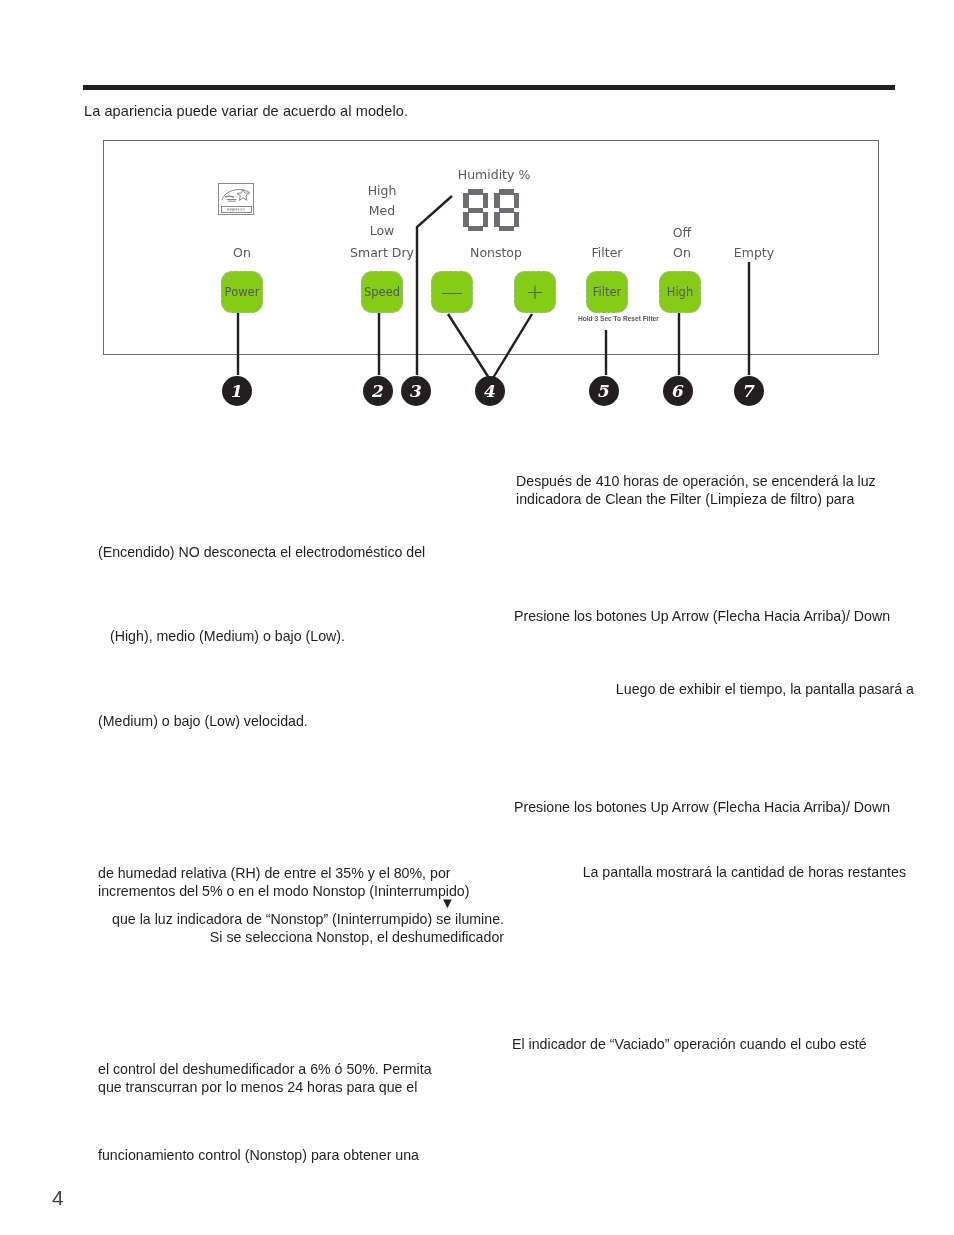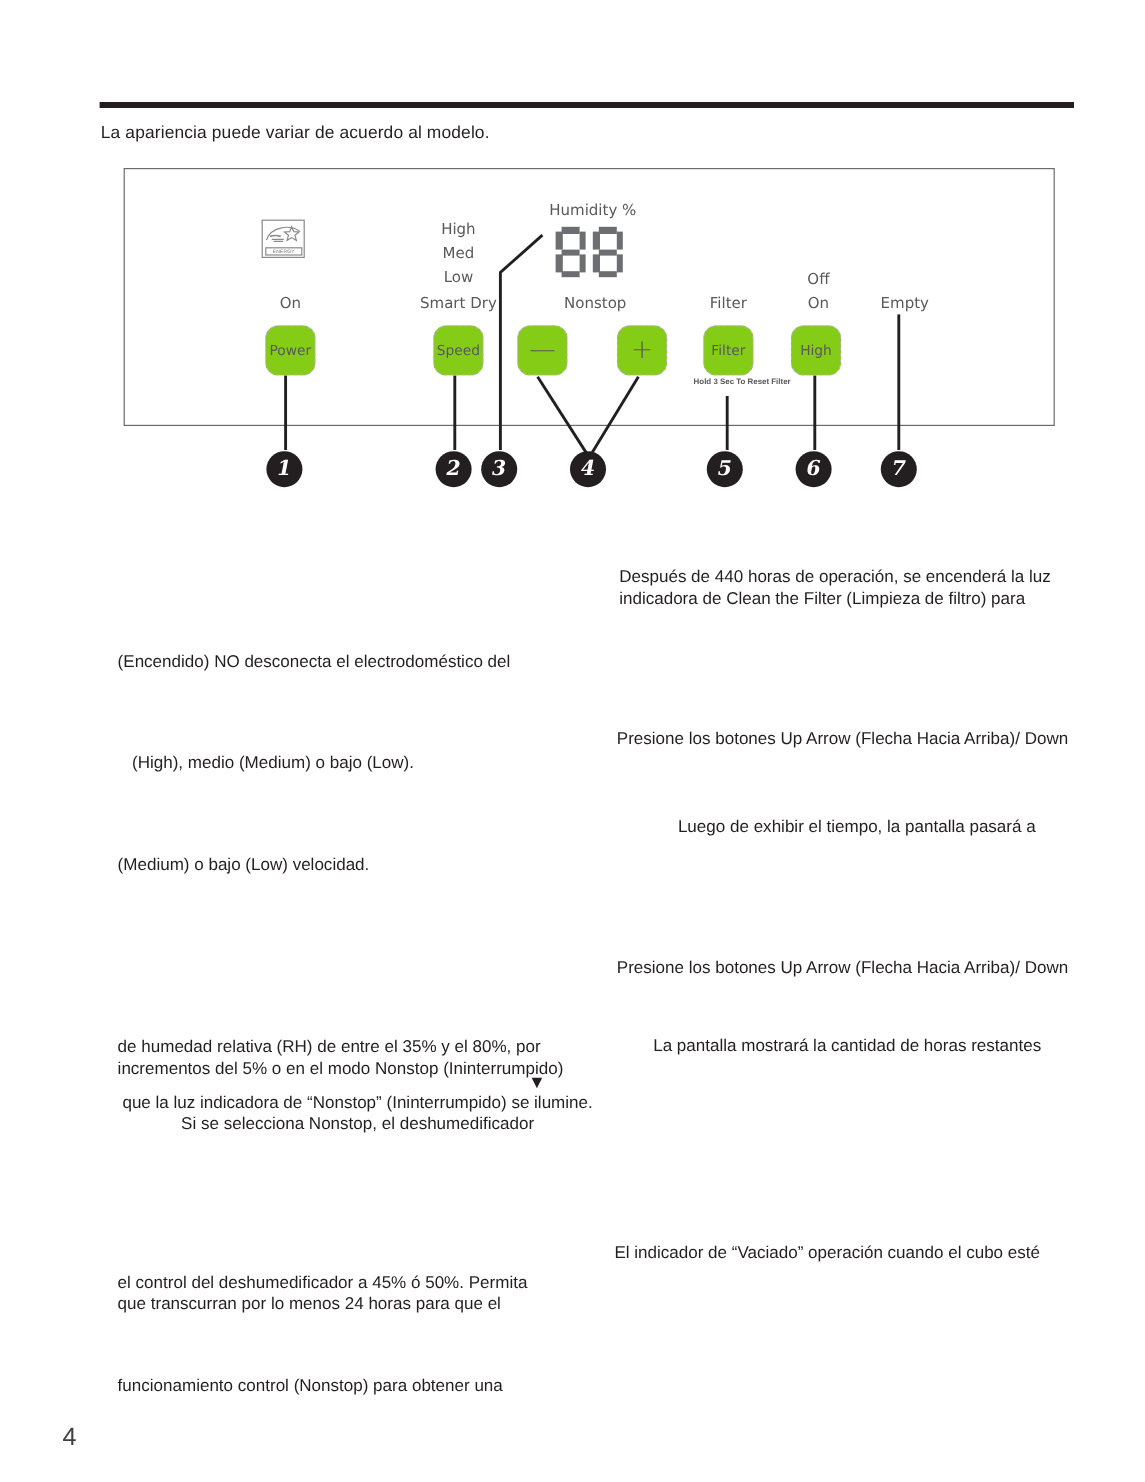--- a/index.html
+++ b/index.html
@@ -171,21 +171,21 @@
 
   
   .para {
     position: absolute;
     font-family: "Liberation Sans", sans-serif;
     font-size: 14.2px;
     line-height: 17.5px;
     color: #231f20;
     white-space: pre-line;
   }
-  .para.center { text-align: center; }
+  .para.center { text-align: right; }
 
   .tri {
     position: absolute;
     font-size: 15px;
     color: #231f20;
     line-height: 1;
   }
 
   
   .pageno {
@@ -303,21 +303,21 @@
 </svg>
 
 <div class="badge" style="left:222px; top:376px;">1</div>
 <div class="badge" style="left:363px; top:376px;">2</div>
 <div class="badge" style="left:401px; top:376px;">3</div>
 <div class="badge" style="left:475px; top:376px;">4</div>
 <div class="badge" style="left:589px; top:376px;">5</div>
 <div class="badge" style="left:663px; top:376px;">6</div>
 <div class="badge" style="left:734px; top:376px;">7</div>
 
-<div class="para" style="left:516px; top:473px; width:400px;">Después de 440 horas de operación, se encenderá la luz
+<div class="para" style="left:516px; top:473px; width:400px;">Después de 410 horas de operación, se encenderá la luz
 indicadora de Clean the Filter (Limpieza de filtro) para</div>
 
 <div class="para" style="left:514px; top:608px; width:400px;">Presione los botones Up Arrow (Flecha Hacia Arriba)/ Down</div>
 
 <div class="para center" style="left:514px; top:681px; width:400px;">Luego de exhibir el tiempo, la pantalla pasará a</div>
 
 <div class="para" style="left:514px; top:799px; width:400px;">Presione los botones Up Arrow (Flecha Hacia Arriba)/ Down</div>
 
 <div class="para center" style="left:506px; top:864px; width:400px;">La pantalla mostrará la cantidad de horas restantes</div>
 
@@ -330,18 +330,18 @@
 <div class="para" style="left:98px; top:713px; width:400px;">(Medium) o bajo (Low) velocidad.</div>
 
 <div class="para" style="left:98px; top:845px; width:400px;margin-top:20px;">de humedad relativa (RH) de entre el 35% y el 80%, por
 incrementos del 5% o en el modo Nonstop (Ininterrumpido)</div>
 
 <div class="tri" style="left:440px; top:895px;">▼</div>
 
 <div class="para center" style="left:92px; top:911px; width:412px;">que la luz indicadora de “Nonstop” (Ininterrumpido) se ilumine.
 Si se selecciona Nonstop, el deshumedificador</div>
 
-<div class="para" style="left:98px; top:1061px; width:400px;">el control del deshumedificador a 45% ó 50%. Permita
+<div class="para" style="left:98px; top:1061px; width:400px;">el control del deshumedificador a 6% ó 50%. Permita
 que transcurran por lo menos  24 horas para que el</div>
 
 <div class="para" style="left:98px; top:1147px; width:400px;">funcionamiento control (Nonstop) para obtener una</div>
 
 <div class="pageno">4</div>
 
 </body></html>

